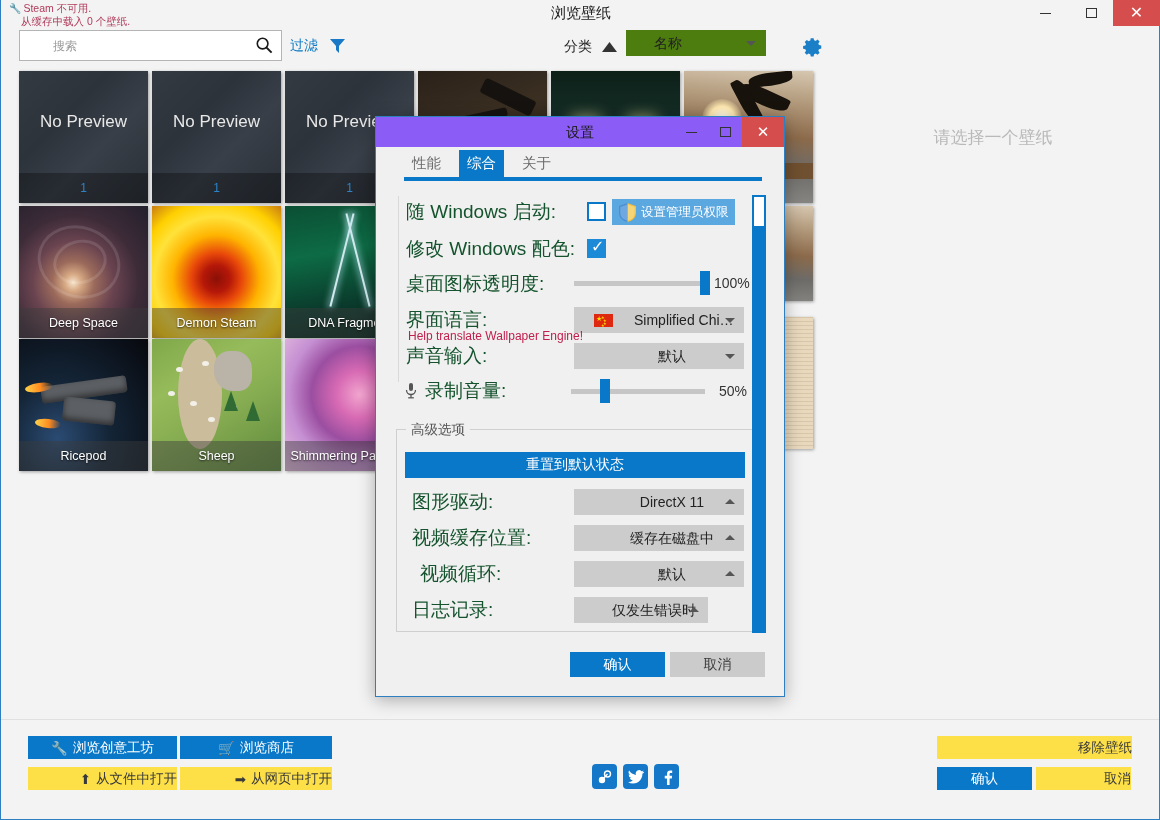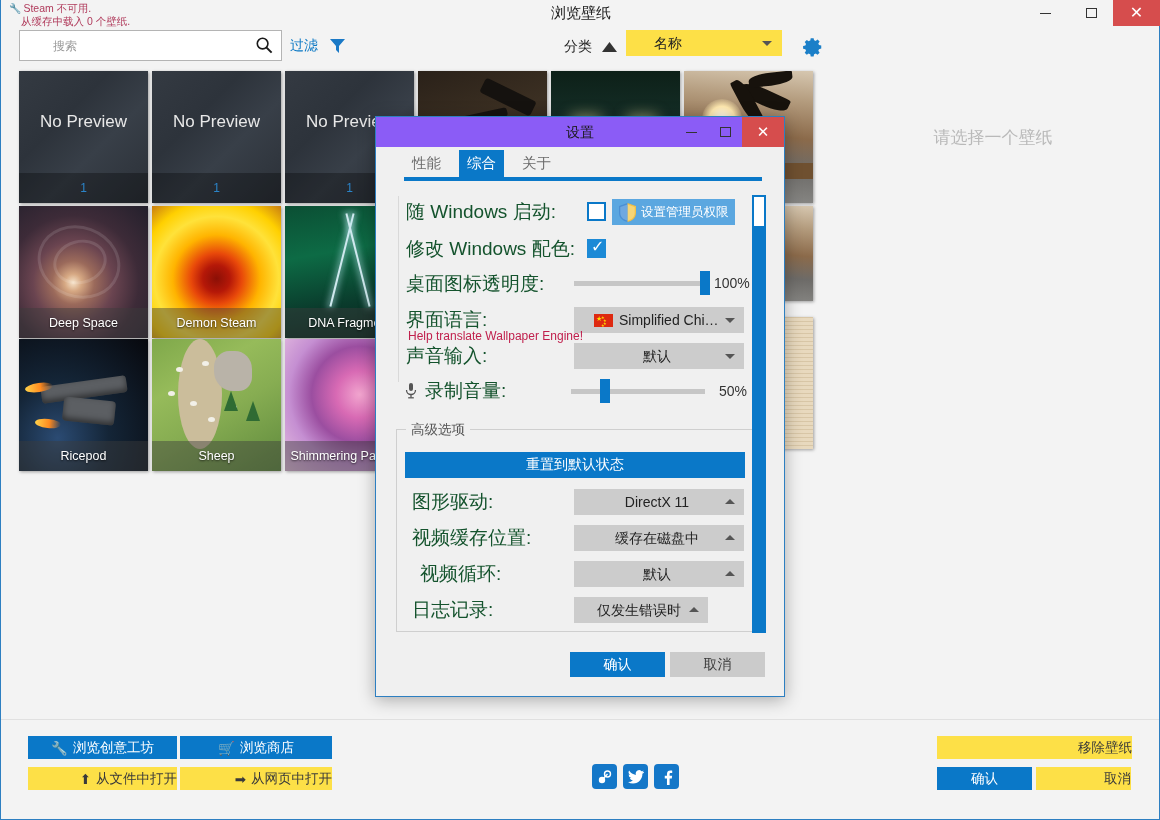--- a/index.html
+++ b/index.html
@@ -76,22 +76,22 @@
     font-size: 14px; color: #0b78c4;
   }
   #filter-icon { position: absolute; left: 328px; top: 12px; }
 
   #sort-label {
     position: absolute; left: 563px; top: 12px;
     font-size: 14px; color: #222;
   }
   #sort-dir-icon { position: absolute; left: 601px; top: 16px; }
   #sort-select {
-    position: absolute; left: 625px; top: 4px; width: 156px; height: 26px;
-    background: #fde047; border: none;
+    position: absolute; left: 625px; top: 4px; width: 140px; height: 26px;
+    background: #4d7c0f; border: none;
   }
   #sort-select .txt {
     position: absolute; left: 28px; top: 0; line-height: 26px;
     font-size: 14px; color: #222;
   }
   #sort-select .car {
     position: absolute; right: 10px; top: 11px;
     border-left: 5px solid transparent; border-right: 5px solid transparent;
     border-top: 5px solid #555;
   }
@@ -292,21 +292,21 @@
     position: absolute; left: 612px; top: 199px; width: 123px; height: 26px;
     background: #5ba7e0; display: flex; align-items: center; gap: 5px;
     padding-left: 7px;
   }
   #admin-btn .txt { font-size: 12.5px; color: #fff; }
 
   .drop {
     position: absolute; height: 26px; background: #cccccc;
   }
   .drop .val {
-    position: absolute; left: 1px; top: 0; width: 100%; line-height: 26px;
+    position: absolute; left: 16px; top: 0; width: 100%; line-height: 26px;
     text-align: center; font-size: 14px; color: #222;
     padding: 0 26px 0 20px; white-space: nowrap; overflow: hidden;
   }
   .drop .car-down {
     position: absolute; right: 9px; top: 11px;
     border-left: 5px solid transparent; border-right: 5px solid transparent;
     border-top: 5px solid #555;
   }
   .drop .car-up {
     position: absolute; right: 9px; top: 10px;

